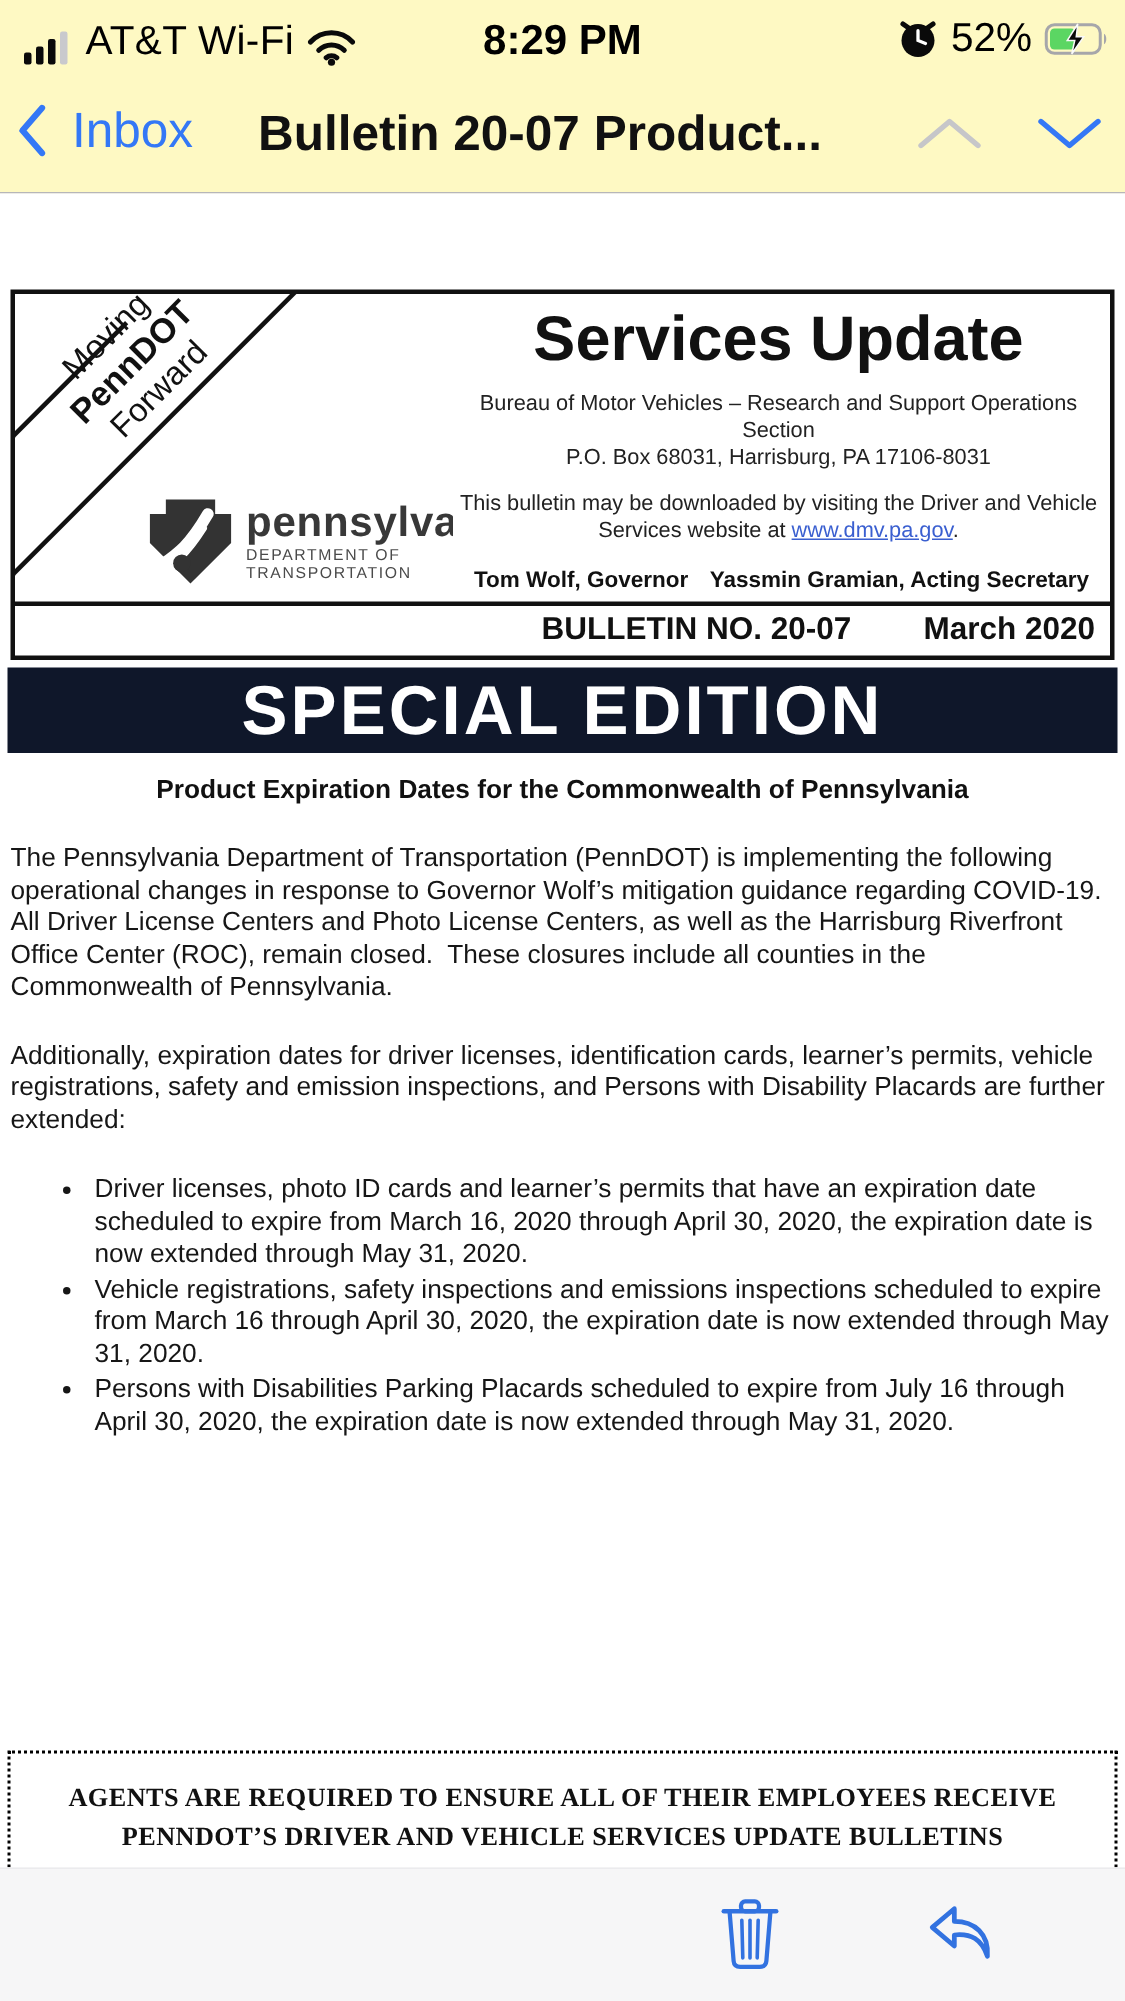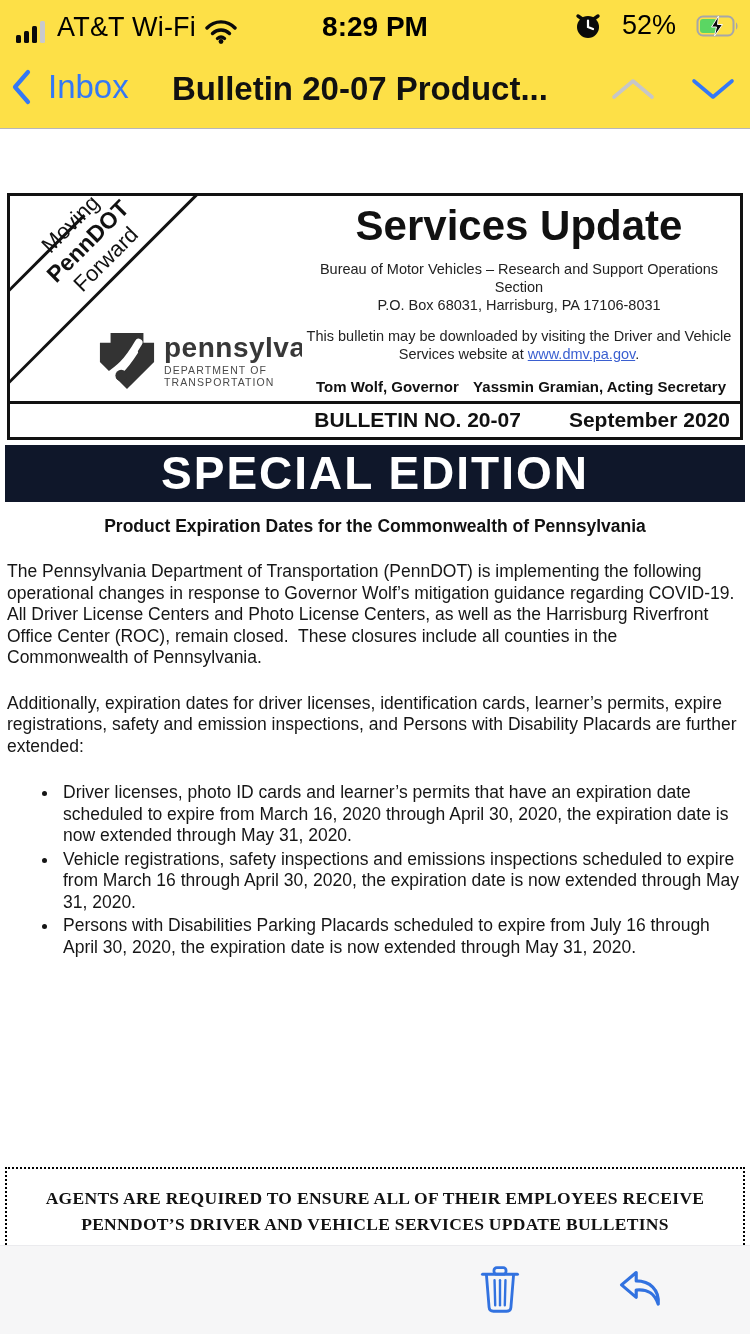--- a/index.html
+++ b/index.html
@@ -2,26 +2,26 @@
 <html><head>
 <meta charset="utf-8">
 <style>
   html,body{margin:0;padding:0;}
   body{
     width:750px;height:1334px;position:relative;overflow:hidden;
     font-family:"Liberation Sans","DejaVu Sans",sans-serif;
     background:#ffffff;-webkit-font-smoothing:antialiased;color:#111;
   }
   
-  .topchrome{position:absolute;top:0;left:0;width:750px;height:129px;background:#fde047;border-bottom:1px solid #b6b6ba;box-sizing:border-box;}
+  .topchrome{position:absolute;top:0;left:0;width:750px;height:129px;background:#fef9c3;border-bottom:1px solid #b6b6ba;box-sizing:border-box;}
   .statusbar{position:absolute;top:0;left:0;width:750px;height:54px;display:flex;align-items:center;}
   .sb-left{position:absolute;left:16px;top:10px;display:flex;align-items:flex-end;gap:9px;}
   .sb-carrier{font-size:27px;color:#000;letter-spacing:.2px;line-height:34px;}
   .sb-time{position:absolute;left:0;right:0;top:11px;text-align:center;font-size:28px;font-weight:700;color:#000;}
-  .sb-right{position:absolute;right:10px;top:10px;display:flex;align-items:center;gap:20px;}
+  .sb-right{position:absolute;right:10px;top:10px;display:flex;align-items:center;gap:8px;}
   .sb-batt-pct{font-size:27px;color:#000;}
   .navbar{position:absolute;top:54px;left:0;width:750px;height:74px;}
   .nav-back{position:absolute;left:10px;top:14px;display:flex;align-items:center;gap:16px;cursor:pointer;}
   .nav-back-label{font-size:33px;color:#3478F6;}
   .nav-title{position:absolute;left:130px;right:160px;top:16px;text-align:center;font-size:33px;font-weight:700;color:#111;white-space:nowrap;overflow:hidden;}
   .nav-chevrons{position:absolute;right:14px;top:22px;display:flex;gap:34px;align-items:center;}
   
   .content{position:absolute;top:129px;left:0;width:750px;height:1116px;background:#fff;overflow:hidden;}
   
   .doc-box{margin:64px 7px 0 7px;border:3px solid #111;box-sizing:border-box;display:grid;grid-template-columns:292px 1fr;}
@@ -171,31 +171,31 @@
         <span>This bulletin may be downloaded by visiting the Driver and Vehicle Services website at </span><span class="doc-link">www.dmv.pa.gov</span><span>.</span>
       </div>
       <div class="doc-officials">
         <span>Tom Wolf, Governor</span>
         <span>Yassmin Gramian, Acting Secretary</span>
       </div>
     </div>
 
     <div class="doc-bulletin-row">
       <span>BULLETIN NO. 20-07</span>
-      <span>September 2020</span>
+      <span>March 2020</span>
     </div>
   </div>
 
   <div class="special-banner">SPECIAL EDITION</div>
 
   <div class="doc-subtitle">Product Expiration Dates for the Commonwealth of Pennsylvania</div>
 
   <div class="doc-body">
     <p class="p1">The Pennsylvania Department of Transportation (PennDOT) is implementing the following operational changes in response to Governor Wolf’s mitigation guidance regarding COVID-19.  All Driver License Centers and Photo License Centers, as well as the Harrisburg Riverfront Office Center (ROC), remain closed.  These closures include all counties in the Commonwealth of Pennsylvania.</p>
-    <p class="p2">Additionally, expiration dates for driver licenses, identification cards, learner’s permits, expire registrations, safety and emission inspections, and Persons with Disability Placards are further extended:</p>
+    <p class="p2">Additionally, expiration dates for driver licenses, identification cards, learner’s permits, vehicle registrations, safety and emission inspections, and Persons with Disability Placards are further extended:</p>
     <ul class="doc-bullets">
       <li>Driver licenses, photo ID cards and learner’s permits that have an expiration date scheduled to expire from March 16, 2020 through April 30, 2020, the expiration date is now extended through May 31, 2020.</li>
       <li>Vehicle registrations, safety inspections and emissions inspections scheduled to expire from March 16 through April 30, 2020, the expiration date is now extended through May 31, 2020.</li>
       <li>Persons with Disabilities Parking Placards scheduled to expire from July 16 through April 30, 2020, the expiration date is now extended through May 31, 2020.</li>
     </ul>
   </div>
 
   <div class="agents-box">AGENTS ARE REQUIRED TO ENSURE ALL OF THEIR EMPLOYEES RECEIVE PENNDOT’S DRIVER AND VEHICLE SERVICES UPDATE BULLETINS</div>
 </div>
 

